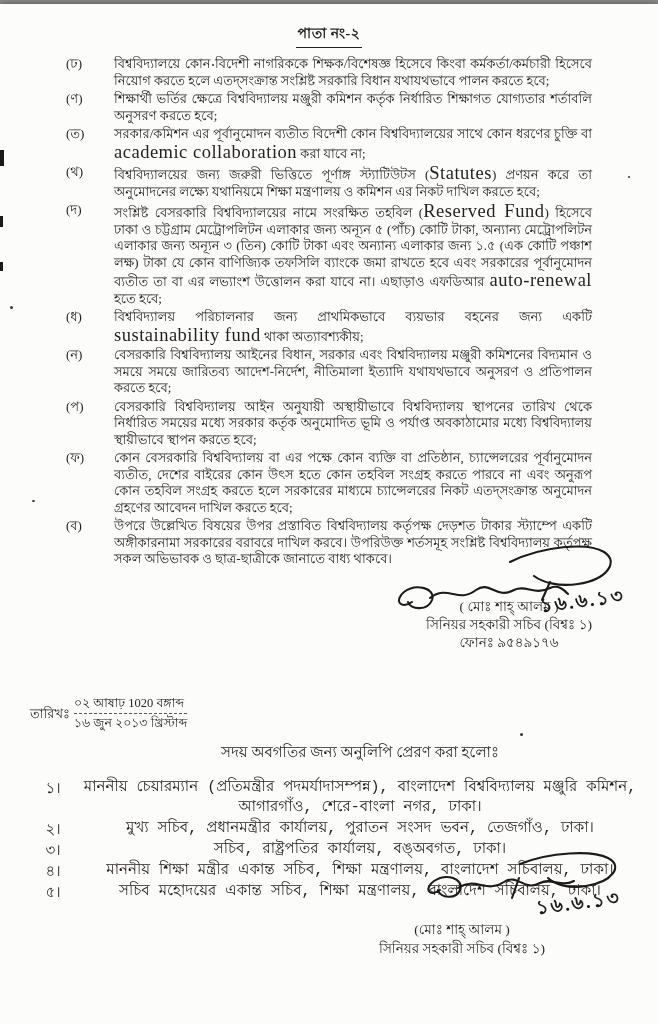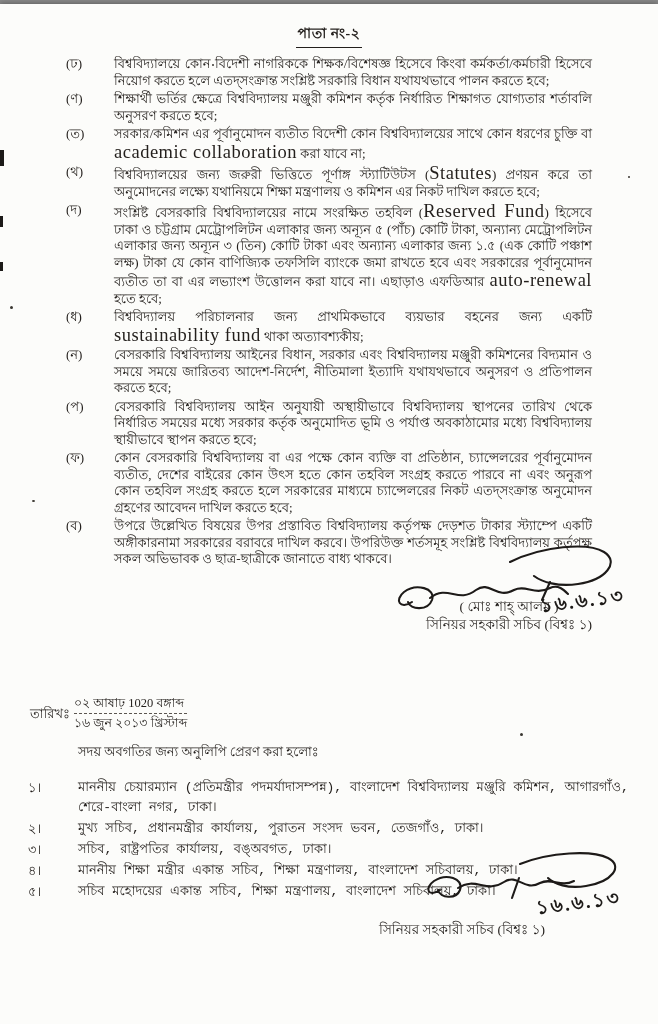--- a/index.html
+++ b/index.html
@@ -64,21 +64,21 @@
     font-size:21px;font-weight:bold;letter-spacing:1px;
     vertical-align:-3px;
   }
   .date-block{display:flex;gap:4px;align-items:flex-start;width:212px;}
   .date-label{padding-top:10px;white-space:nowrap;}
   .date-stack{font-size:12.5px;line-height:18px;white-space:nowrap;}
   .date-stack .d1{border-bottom:1px dashed #5a554f;padding-bottom:1px;}
   
   .copy-section{
     position:absolute;top:738px;left:28px;right:16px;
-    font-size:13px;line-height:20px;
+    font-size:15px;line-height:20px;text-align:center;
   }
   .copy-heading{margin:0 0 16px 50px;}
   .copy-item{display:flex;margin-bottom:1px;}
   .copy-label{width:50px;flex:0 0 50px;}
   .copy-text{flex:1;font-family:Liberation Mono, monospace;}
   
   .sig-bottom{
     position:absolute;top:916px;right:56px;width:280px;
     font-size:13.5px;line-height:19px;text-align:center;
   }
@@ -143,20 +143,21 @@
     <path d="M20 58 C 8 66, 2 56, 12 48 C 24 39, 44 44, 40 56 C 36 67, 18 66, 16 58"></path>
     <path d="M38 54 C 56 40, 66 60, 84 46 C 98 36, 104 56, 122 46 C 134 40, 142 52, 158 44 C 166 40, 172 46, 176 50"></path>
     <path d="M150 56 L 158 38"></path>
   </svg>
   <span class="hand-date" style="top:582px;left:540px;">১৬.৬.১৩</span>
 
   <div class="sig-top">
     <div class="sig-gap"></div>
     <div>( মোঃ শাহ্‌ আলম )</div>
     <div>সিনিয়র সহকারী সচিব (বিশ্বঃ ১)</div>
+    <div>ফোনঃ ৯৫৪৯১৭৬</div>
   </div>
 
   <div class="ref-row">
     <div class="date-block">
       <span class="date-label">তারিখঃ</span>
       <span class="date-stack">
         <div class="d1">০২ আষাঢ় 1020 বঙ্গাব্দ</div>
         <div class="d2">১৬ জুন ২০১৩ খ্রিস্টাব্দ</div>
       </span>
     </div>
@@ -190,20 +191,21 @@
 
   <svg class="sig-svg" style="top:846px;left:424px;" width="226" height="76" viewBox="0 0 226 76">
     <path d="M96 14 C 126 2, 168 0, 184 8 C 200 16, 188 32, 162 36 C 144 39, 130 34, 124 28"></path>
     <path d="M16 40 C 4 48, 0 38, 10 31 C 22 23, 40 28, 36 40 C 32 50, 16 48, 14 40"></path>
     <path d="M34 38 C 52 26, 62 44, 80 32 C 94 23, 100 42, 116 33 C 128 27, 136 38, 150 31"></path>
     <path d="M88 48 L 95 28"></path>
   </svg>
   <span class="hand-date" style="top:884px;left:536px;">১৬.৬.১৩</span>
 
   <div class="sig-bottom">
+    <div>(মোঃ শাহ্‌ আলম )</div>
     <div>সিনিয়র সহকারী সচিব (বিশ্বঃ ১)</div>
   </div>
 
   <div class="edge-mark" style="top:146px;width:4px;height:16px;"></div>
   <div class="edge-mark" style="top:212px;width:3px;height:11px;"></div>
   <div class="edge-mark" style="top:258px;width:3px;height:9px;"></div>
   <div class="speck" style="top:302px;left:10px;width:3px;height:3px;"></div>
   <div class="speck" style="top:60px;left:212px;width:2px;height:2px;"></div>
   <div class="speck" style="top:172px;left:628px;width:2px;height:2px;"></div>
   <div class="speck" style="top:496px;left:32px;width:3px;height:2px;"></div>

